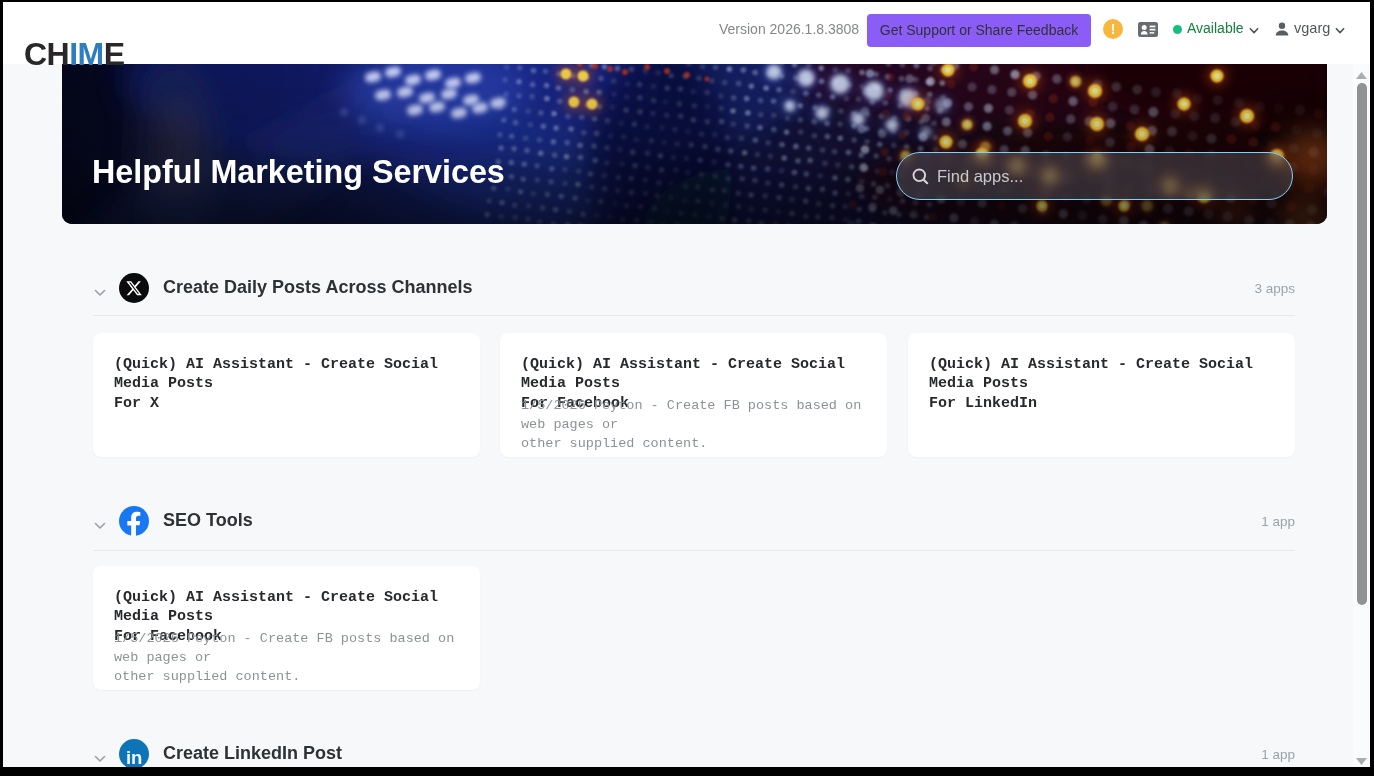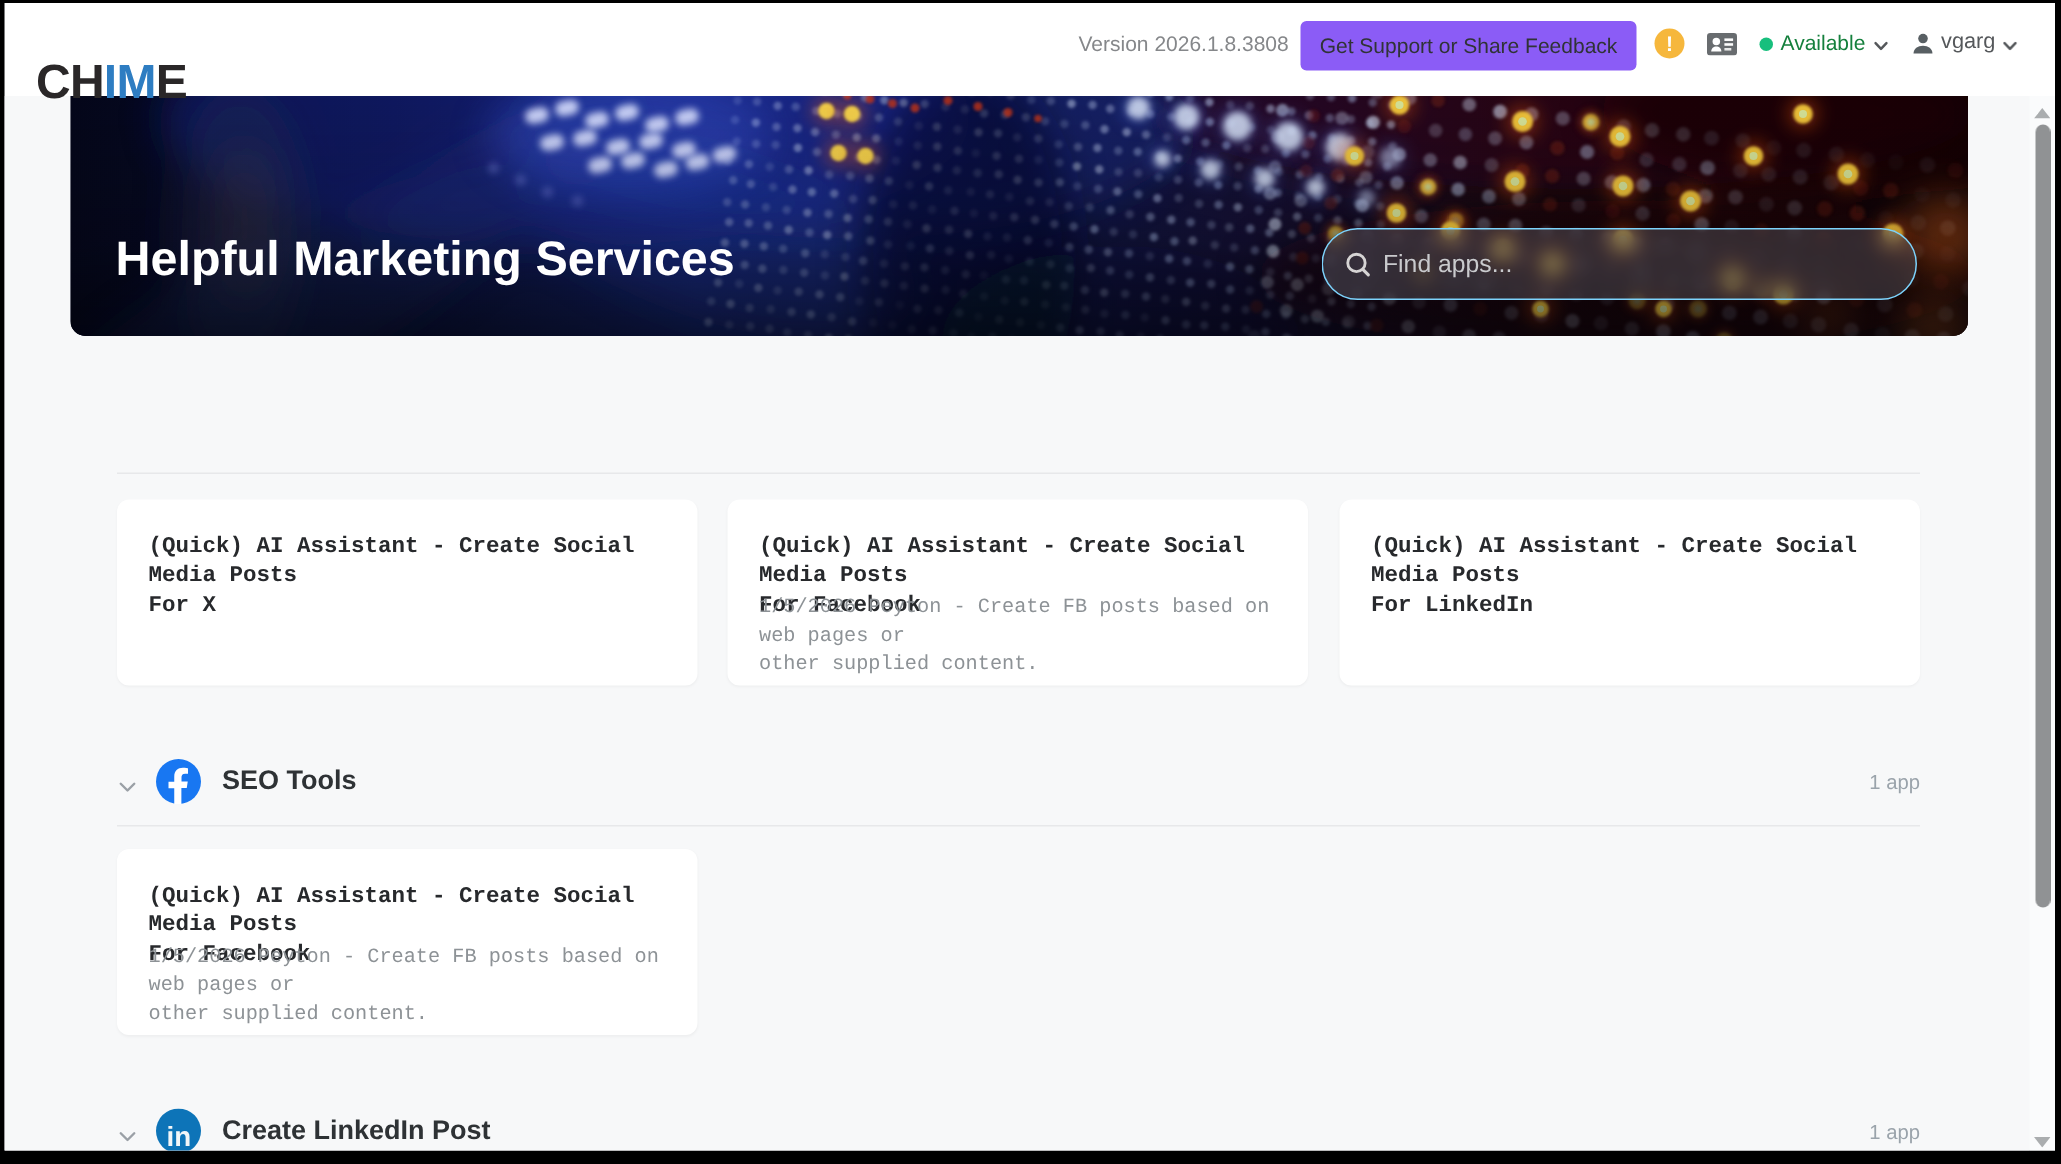--- a/index.html
+++ b/index.html
@@ -9,21 +9,21 @@
   .hdr { position:absolute; left:0; top:0; width:1367px; height:62px; background:#ffffff; }
   .logo { position:absolute; left:21px; top:12px; font-weight:bold; font-size:32px; color:#2a2728; letter-spacing:-0.5px;margin-top:22px; }
   .logo .b { color:#2e7dc2; }
   .ver { position:absolute; left:716px; top:19px; font-size:14px; color:#85878a; }
   .btn { position:absolute; left:864px; top:12px; width:224px; height:33px; background:#8b5cf6; border-radius:4px; color:#303336; font-size:14px; line-height:33px; text-align:center; }
   .warn { position:absolute; left:1100px; top:17px; width:20px; height:20px; border-radius:50%; background:#f6b73c; color:#fff; font-weight:bold; font-size:14px; text-align:center; line-height:20px; }
   .avail-dot { position:absolute; left:1170px; top:23px; width:9px; height:9px; border-radius:50%; background:#17bf7d; }
   .avail { position:absolute; left:1184px; top:18px; font-size:14px; color:#15803d; }
   .uname { position:absolute; left:1291px; top:18px; font-size:14.5px; color:#55585b; }
   .chev { position:absolute; width:10px; height:10px; }
-  .content { position:absolute; left:0; top:62px; width:1350px; height:704px; background:#f7f8f9; }
+  .content { position:absolute; left:15px; top:62px; width:1350px; height:704px; background:#f7f8f9; }
   .hero { position:absolute; left:44px; top:0px; width:1265px; height:160px; border-radius:0 0 10px 10px; overflow:hidden; background:#0a0d24; }
   .hero h1 { position:absolute; left:30px; top:90px; color:#fff; font-size:32.3px; font-weight:bold; letter-spacing:0px; }
   .search { position:absolute; left:834px; top:88px; width:397px; height:48px; border:1px solid #7dd3fc; border-radius:24px; background:rgba(98,98,108,0.40); backdrop-filter:blur(6px); }
   .search .ph { position:absolute; left:40px; top:14px; font-size:16.5px; color:#c9cacd; }
   .sec-head { position:absolute; left:0; width:1350px; height:30px; }
   .sec-chevron { position:absolute; left:76px; top:10px; }
   .sec-icon { position:absolute; left:101px; top:0; width:30px; height:30px; }
   .sec-title { position:absolute; left:145px; top:4px; font-size:18px; font-weight:bold; color:#2e3235; }
   .sec-count { position:absolute; right:73px; top:8px; font-size:13.5px; color:#9aa3ab; }
   .divider { position:absolute; left:75px; width:1202px; height:1px; background:#e7e8ea; }
@@ -1178,20 +1178,33 @@
       <h1>Helpful Marketing Services</h1>
       <div class="search">
         <svg style="position:absolute;left:14px;top:14px" width="20" height="20" viewBox="0 0 20 20">
             <circle cx="8.3" cy="8.3" r="5.8" fill="none" stroke="#d6d4d4" stroke-width="1.9"></circle>
             <line x1="12.7" y1="12.7" x2="16.2" y2="16.2" stroke="#d6d4d4" stroke-width="2.1" stroke-linecap="round"></line>
           </svg>
         <div class="ph">Find apps...</div>
       </div>
     </div>
 
+    <div class="sec-head" style="top:209px;">
+      <div class="sec-chevron"><svg width="12" height="8" viewBox="0 0 12 8">
+            <path d="M1.5 1.5 L6 6 L10.5 1.5" fill="none" stroke="#9aa0a6" stroke-width="1.6" stroke-linecap="round" stroke-linejoin="round"></path>
+          </svg></div>
+      <div class="sec-icon"><svg width="30" height="30" viewBox="0 0 30 30">
+            <circle cx="15" cy="15" r="15" fill="#0b0b0d"></circle>
+            <g transform="translate(6.4,6.6) scale(0.72)">
+              <path d="M18.244 2.25h3.308l-7.227 8.26 8.502 11.24h-6.657l-5.214-6.817L4.99 21.75H1.68l7.73-8.835L1.254 2.25H8.08l4.713 6.231zm-1.161 17.52h1.833L7.084 4.126H5.117z" fill="#fff"></path>
+            </g>
+          </svg></div>
+      <div class="sec-title">Create Daily Posts Across Channels</div>
+      <div class="sec-count">3 apps</div>
+    </div>
     <div class="divider" style="top:251px;"></div>
     <div class="card" style="left:75px; top:269px;">
       <div class="t">(Quick) AI Assistant - Create Social Media Posts<br>For X</div>
     </div>
     <div class="card" style="left:482px; top:269px;">
       <div class="t">(Quick) AI Assistant - Create Social Media Posts<br>For Facebook</div>
       <div class="d">1/5/2026 Peyton - Create FB posts based on web pages or<br>other supplied content.</div>
     </div>
     <div class="card" style="left:890px; top:269px;">
       <div class="t">(Quick) AI Assistant - Create Social Media Posts<br>For LinkedIn</div>

